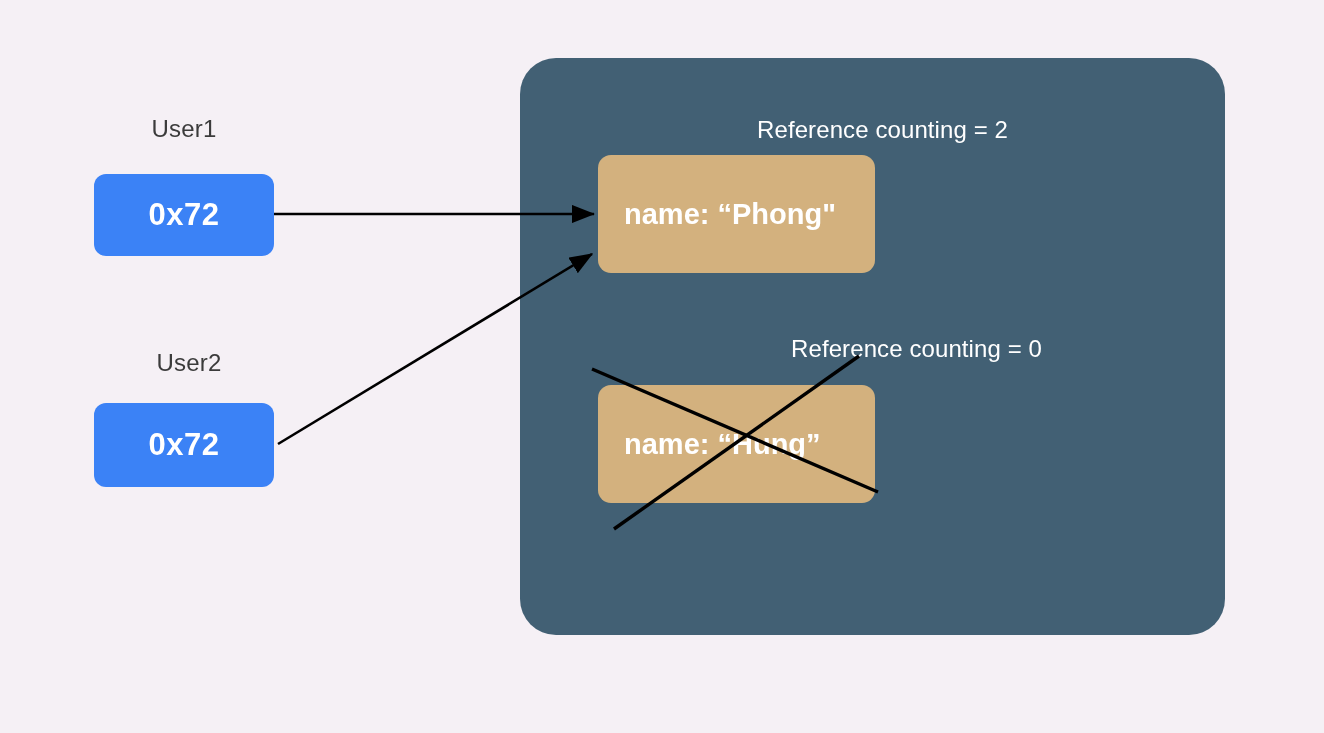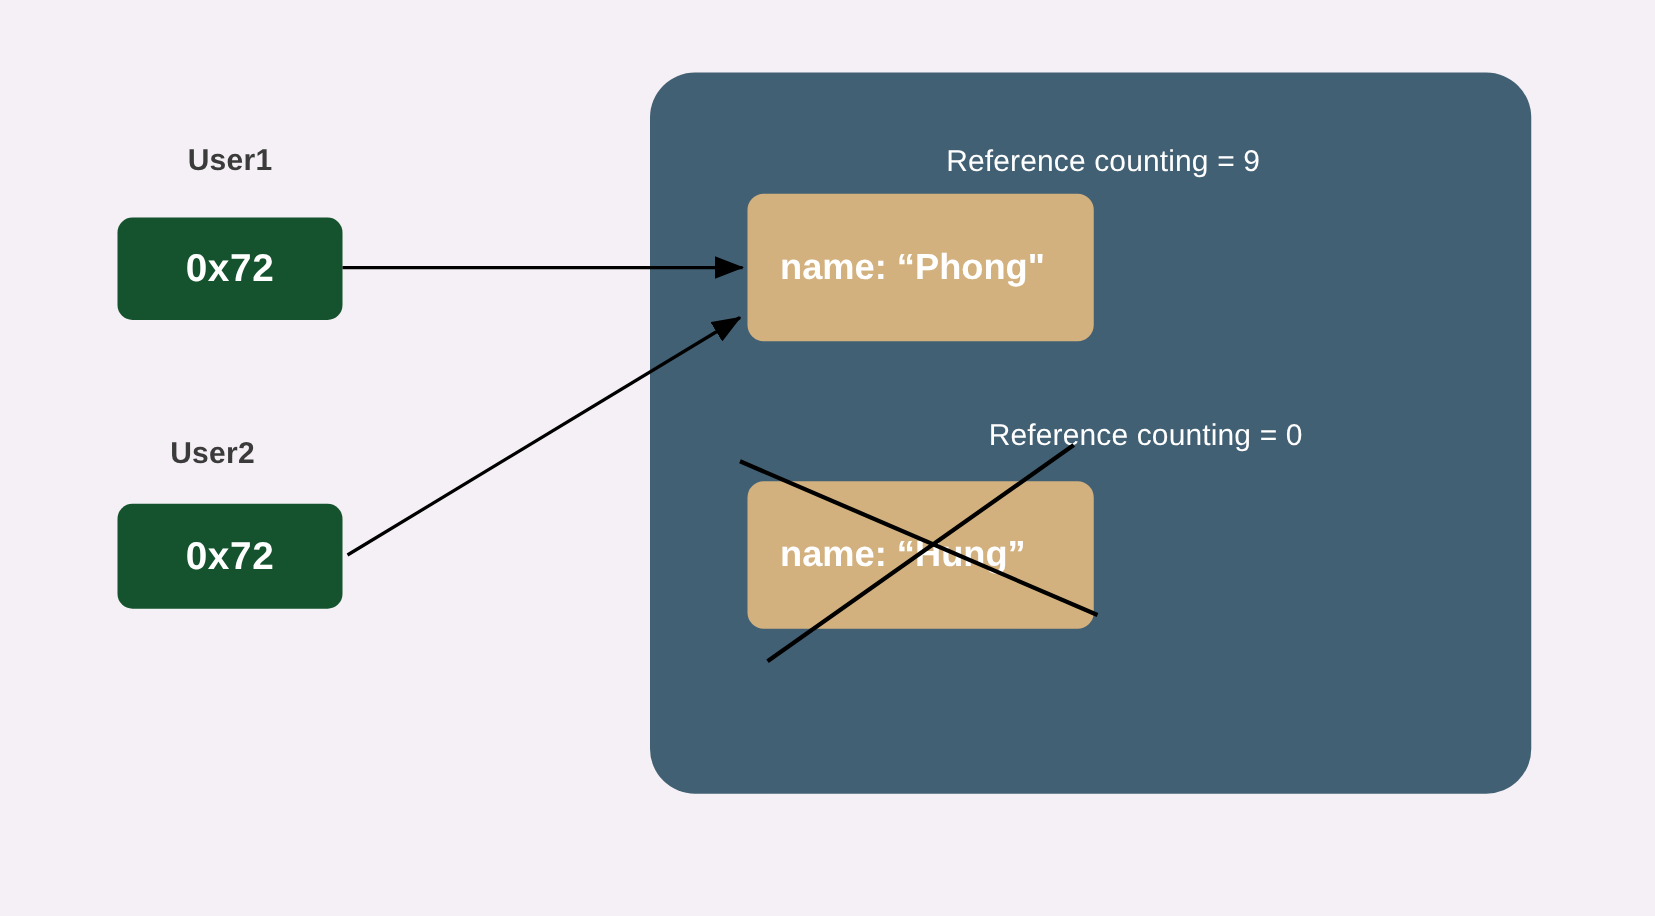--- a/index.html
+++ b/index.html
@@ -34,31 +34,30 @@
   
   .user-label {
     position: absolute;
     width: 180px;
     text-align: center;
     font-size: 24px;
     line-height: 28px;
     color: #3b3b3b;
     letter-spacing: 0.2px;
     white-space: nowrap;
-    font-weight: bold;
   }
   .user-label.u1 { left: 94px; top: 115px; }
-  .user-label.u2 { left: 80px; top: 349px; }
+  .user-label.u2 { left: 99px; top: 349px; }
 
   
   .ptr-box {
     position: absolute;
     left: 94px;
     width: 180px;
-    background: #14532d;
+    background: #3b82f6;
     border-radius: 12px;
     color: #ffffff;
     font-size: 31px;
     font-weight: bold;
     display: flex;
     align-items: center;
     justify-content: center;
     letter-spacing: 0.5px;
   }
   .ptr-box.b1 { top: 174px; height: 82px; }
@@ -106,21 +105,21 @@
     pointer-events: none;
   }
 </style>
 </head>
 <body>
 
 <div id="stage">
 
   <div class="memory-panel"></div>
 
-  <div class="refcount r1">Reference counting = 9</div>
+  <div class="refcount r1">Reference counting = 2</div>
   <div class="refcount r2">Reference counting = 0</div>
 
   <div class="obj-box o1">
     <span>name: “Phong"</span>
   </div>
   <div class="obj-box o2">
     <span>name: “Hung”</span>
   </div>
 
   <div class="user-label u1">User1</div>

